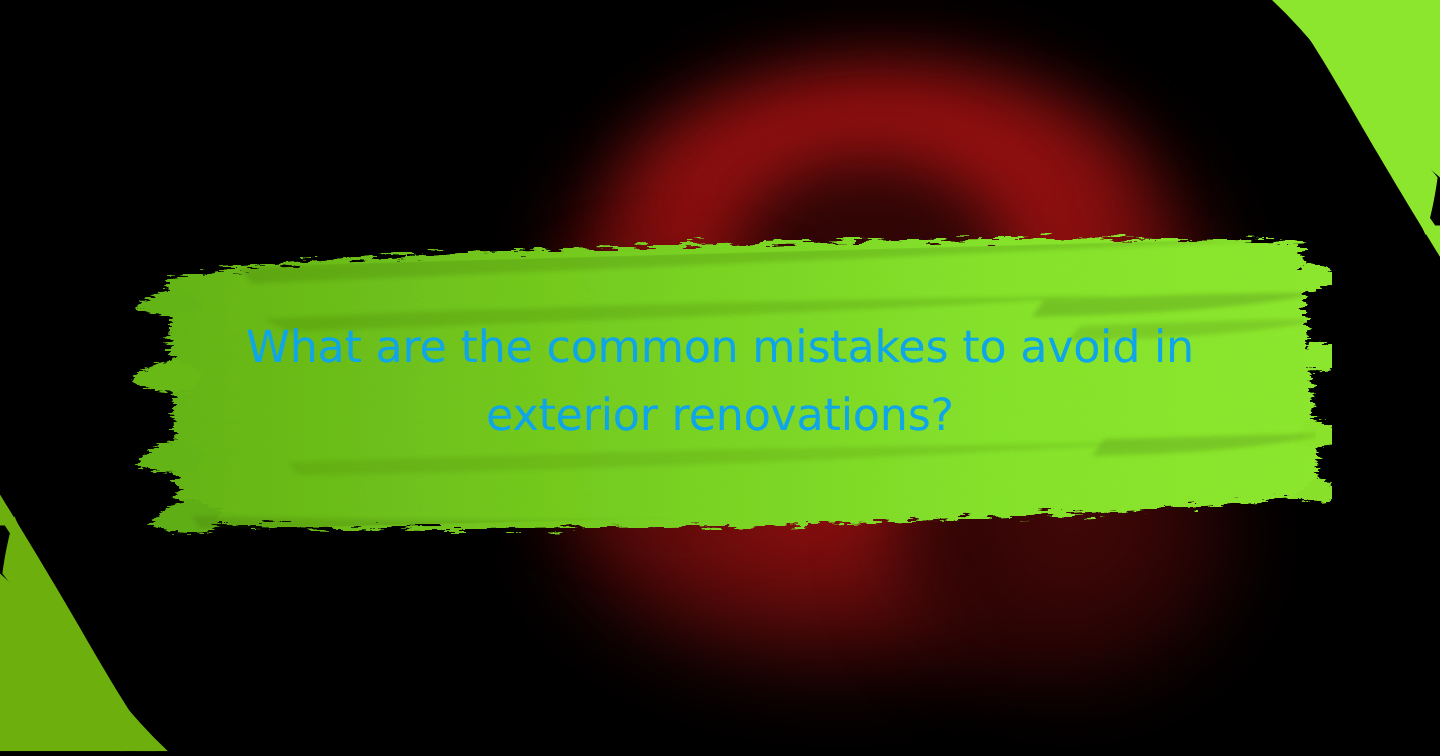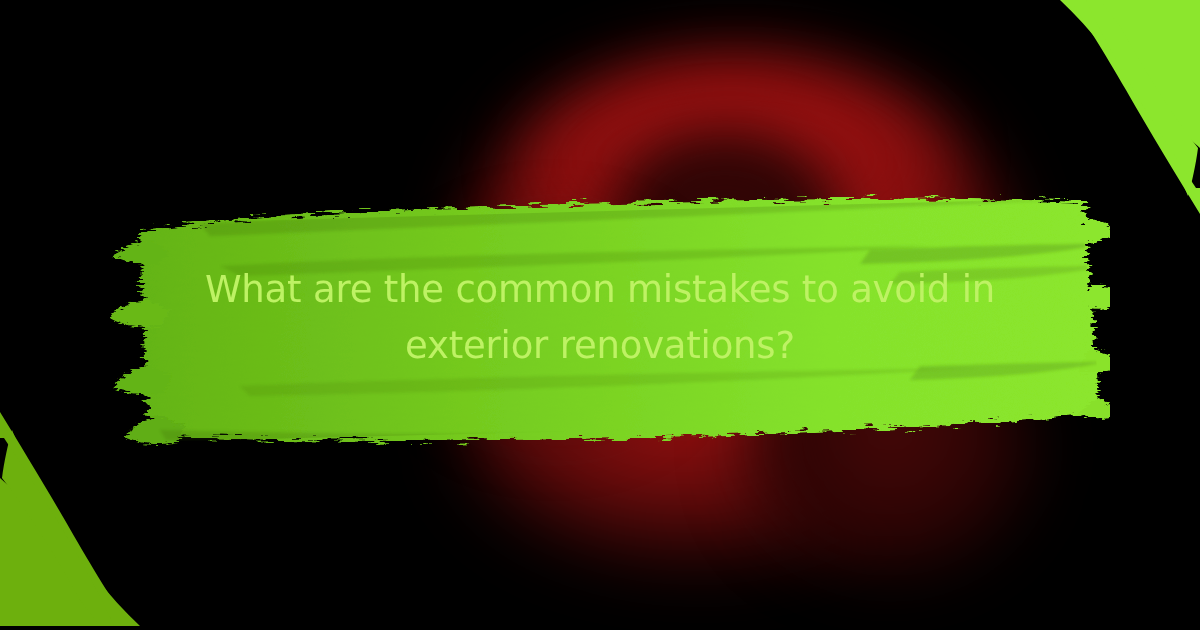--- a/index.html
+++ b/index.html
@@ -90,21 +90,21 @@
   }
   .brush-svg { display: block; width: 100%; height: 100%; }
 
   
   .headline {
     position: absolute;
     left: 150px;
     top: 262px;
     width: 900px;
     text-align: center;
-    color: #bef264;
+    color: #0ea5e9;
     font-family: "DejaVu Sans", sans-serif;
     font-size: 37px;
     line-height: 56px;
     font-weight: 400;
     letter-spacing: -0.2px;
     white-space: pre-line;
   }
 </style>
 </head>
 <body>

